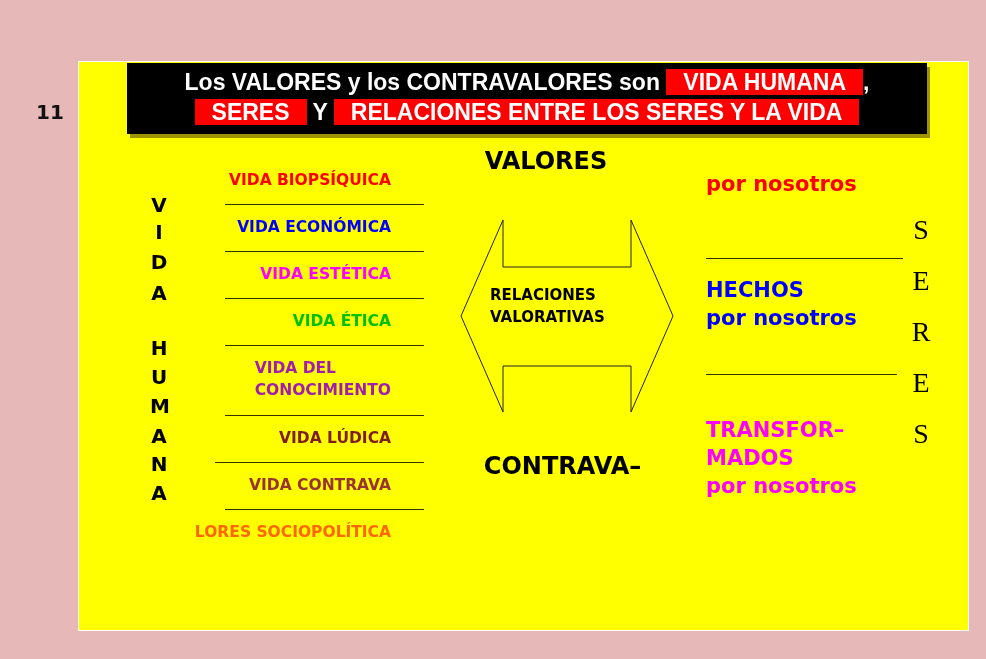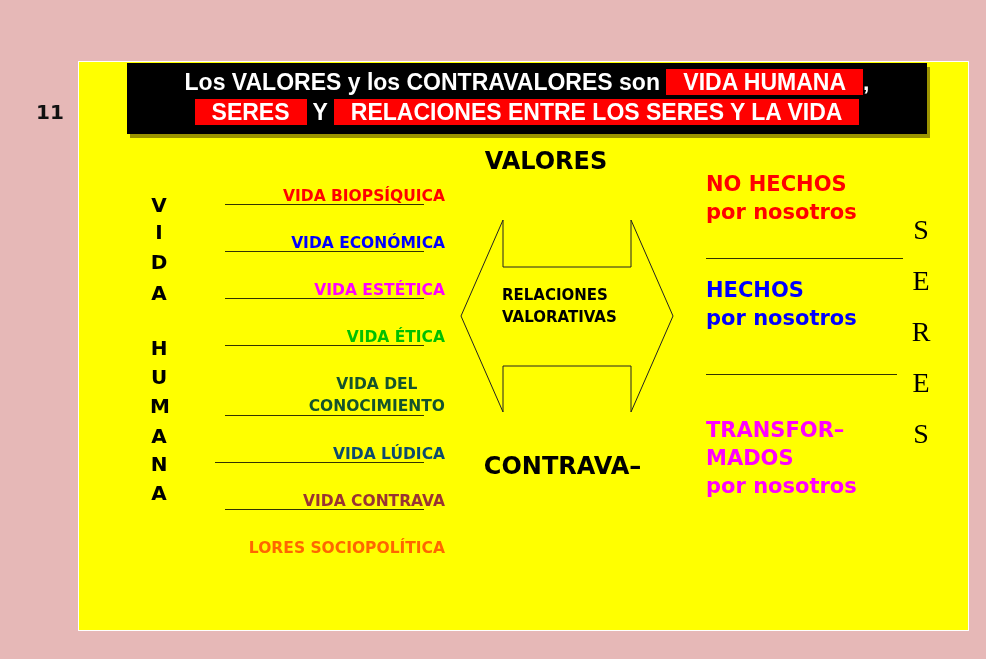--- a/index.html
+++ b/index.html
@@ -22,33 +22,33 @@
     font-family: "Liberation Sans", sans-serif; font-weight: bold;
     font-size: 23px; line-height: 30px; padding-top: 4px; box-sizing: border-box;
     box-shadow: 3px 4px 0 #9c9400;
   }
   .title-box .hl { background: #ff0000; color: #fff; padding: 0 17px; }
   .vletter {
     position: absolute; left: 150px; width: 18px; text-align: center;
     font-weight: bold; font-size: 20px; color: #000; line-height: 22px;
   }
   .life-item {
-    position: absolute; right: 541px; text-align: center;
-    font-weight: bold; font-size: 15.5px; line-height: 22px; white-space: nowrap; margin-top: 16px;
+    position: absolute; right: 595px; text-align: left;
+    font-weight: bold; font-size: 15.5px; line-height: 22px; white-space: nowrap;
   }
   .divider {
     position: absolute; height: 1px; background: #333300;
   }
   .big-label {
     position: absolute; font-weight: bold; font-size: 24px; color: #000;
     text-align: center; line-height: 31px;
   }
   .rel-label {
     position: absolute; left: 490px; top: 284px;
-    font-weight: bold; font-size: 15px; line-height: 22px; color: #000; margin-left: 12px;
+    font-weight: bold; font-size: 15px; line-height: 22px; color: #000;
   }
   .arrow { position: absolute; left: 0; top: 0; }
   .being {
     position: absolute; left: 706px; font-weight: bold; font-size: 21px;
     line-height: 28px;
   }
   .seres-letter {
     position: absolute; left: 908px; width: 26px; text-align: center;
     font-family: "Liberation Serif", serif; font-size: 28px; color: #000; line-height: 30px;
   }
@@ -77,26 +77,26 @@
 <div class="vletter" style="top:482px">A</div>
 
 <div class="life-item" style="top:169px;color:#ff0000">VIDA BIOPSÍQUICA</div>
 <div class="divider" style="left:225px;width:199px;top:204px"></div>
 <div class="life-item" style="top:216px;color:#0000ff">VIDA ECONÓMICA</div>
 <div class="divider" style="left:225px;width:199px;top:251px"></div>
 <div class="life-item" style="top:263px;color:#ff00ff">VIDA ESTÉTICA</div>
 <div class="divider" style="left:225px;width:199px;top:298px"></div>
 <div class="life-item" style="top:310px;color:#00c000">VIDA ÉTICA</div>
 <div class="divider" style="left:225px;width:199px;top:345px"></div>
-<div class="life-item" style="top:357px;color:#14532d">
+<div class="life-item" style="top:357px;color:#a21caf">
   <div>VIDA DEL</div>
   <div>CONOCIMIENTO</div>
 </div>
 <div class="divider" style="left:225px;width:199px;top:415px"></div>
-<div class="life-item" style="top:427px;color:#0c4a6e">VIDA LÚDICA</div>
+<div class="life-item" style="top:427px;color:#7f1d1d">VIDA LÚDICA</div>
 <div class="divider" style="left:215px;width:209px;top:462px"></div>
 <div class="life-item" style="top:474px;color:#993333">VIDA CONTRAVA</div>
 <div class="divider" style="left:225px;width:199px;top:509px"></div>
 <div class="life-item" style="top:521px;color:#ff6600">LORES SOCIOPOLÍTICA</div>
 
 <div class="big-label" style="left:462px;top:146px;width:168px">VALORES</div>
 
 <svg class="arrow" width="986" height="659">
   <polygon points="503,220 503,267 631,267 631,220 673,316 631,412 631,366 503,366 503,412 461,316" fill="none" stroke="#222" stroke-width="1"></polygon>
 </svg>
@@ -104,21 +104,20 @@
 <div class="rel-label">
   <div>RELACIONES</div>
   <div>VALORATIVAS</div>
 </div>
 
 <div class="big-label" style="left:455px;top:451px;width:215px">
   <div>CONTRAVA–</div>
 </div>
 
 <div class="being" style="top:170px;color:#ff0000">
-  <div>NO HECHOS</div>
   <div>por nosotros</div>
 </div>
 <div class="divider" style="left:706px;width:197px;top:258px"></div>
 <div class="being" style="top:276px;color:#0000ff">
   <div>HECHOS</div>
   <div>por nosotros</div>
 </div>
 <div class="divider" style="left:706px;width:191px;top:374px"></div>
 <div class="being" style="top:416px;color:#ff00ff">
   <div>TRANSFOR–</div>

